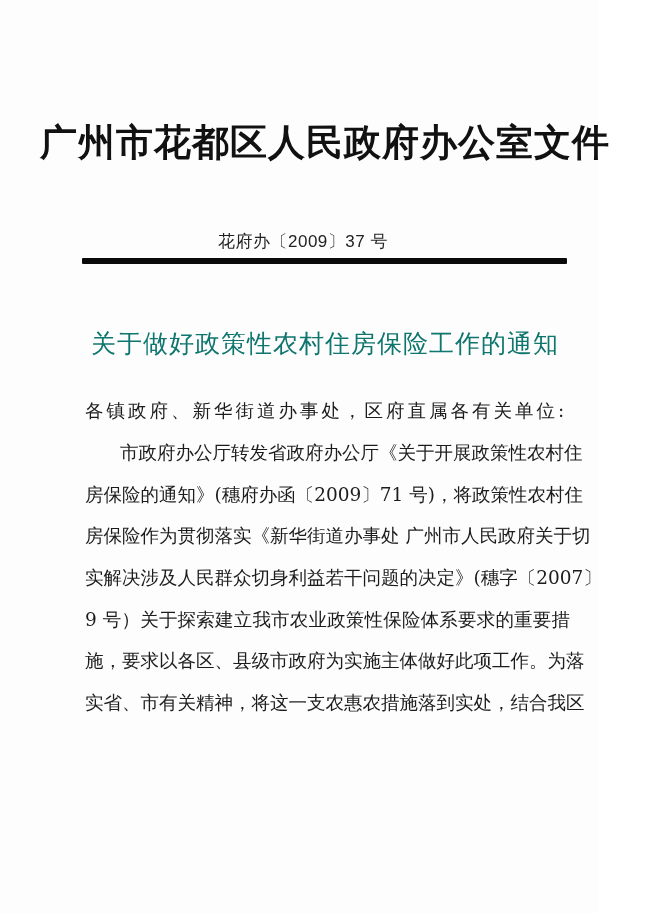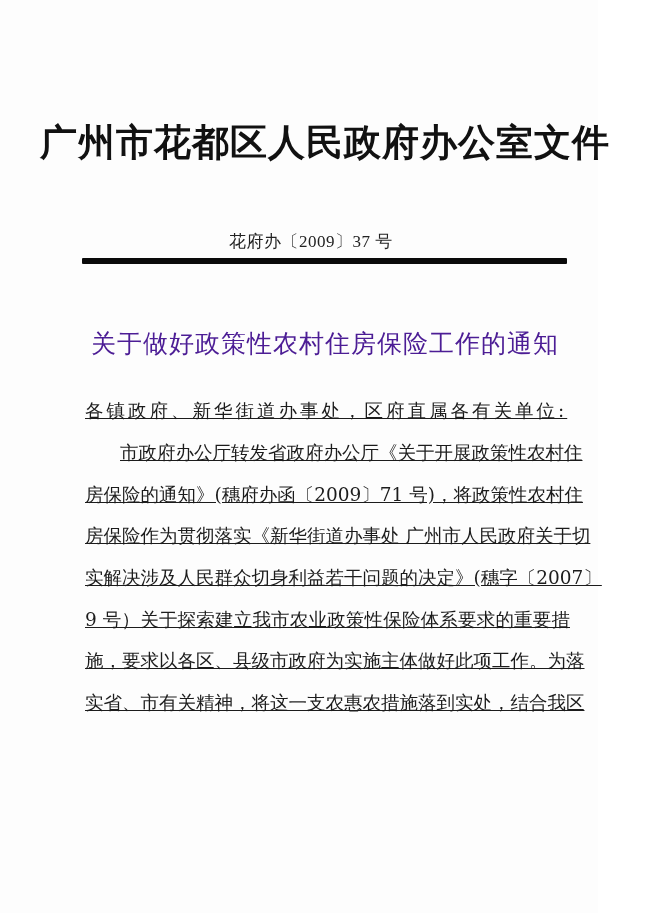--- a/index.html
+++ b/index.html
@@ -29,57 +29,56 @@
     width: 650px;
     text-align: center;
     font-family: "DejaVu Serif", "Liberation Serif", serif;
     font-weight: bold;
     font-size: 37px;
     letter-spacing: 1px;
     color: #111;
   }
   .doc-number {
     position: absolute;
-    left: 229px;
+    left: 218px;
     top: 230px;
     font-size: 17px;
-    font-family: Liberation Serif, serif;
+    font-family: Liberation Sans, sans-serif;
     color: #222;
     letter-spacing: 0.5px;
   }
   .red-rule {
     position: absolute;
     left: 82px;
     top: 258px;
     width: 485px;
     height: 6px;
     background: #0a0a0a;
     border-radius: 1px;
   }
   .doc-title {
     position: absolute;
     left: 0;
     top: 327px;
     width: 650px;
     text-align: center;
     font-family: "DejaVu Sans", "Liberation Sans", sans-serif;
     font-size: 25px;
-    color: #4c1d95;
+    color: #0f766e;
     letter-spacing: 1px;
   }
   .line {
     position: absolute;
     left: 85px;
     width: 485px;
     font-family: "DejaVu Serif", "Liberation Serif", serif;
     font-size: 18.5px;
     color: #1c1c1c;
     white-space: nowrap;
     letter-spacing: 3px;
-    text-decoration: underline;
   }
   .line.indent { left: 120px; width: 450px; }
   .line.justify { text-align: justify; text-align-last: justify; letter-spacing: 0; }
 </style>
 </head>
 <body>
 
 <div class="page">
 
   <div class="doc-header">广州市花都区人民政府办公室文件</div>

